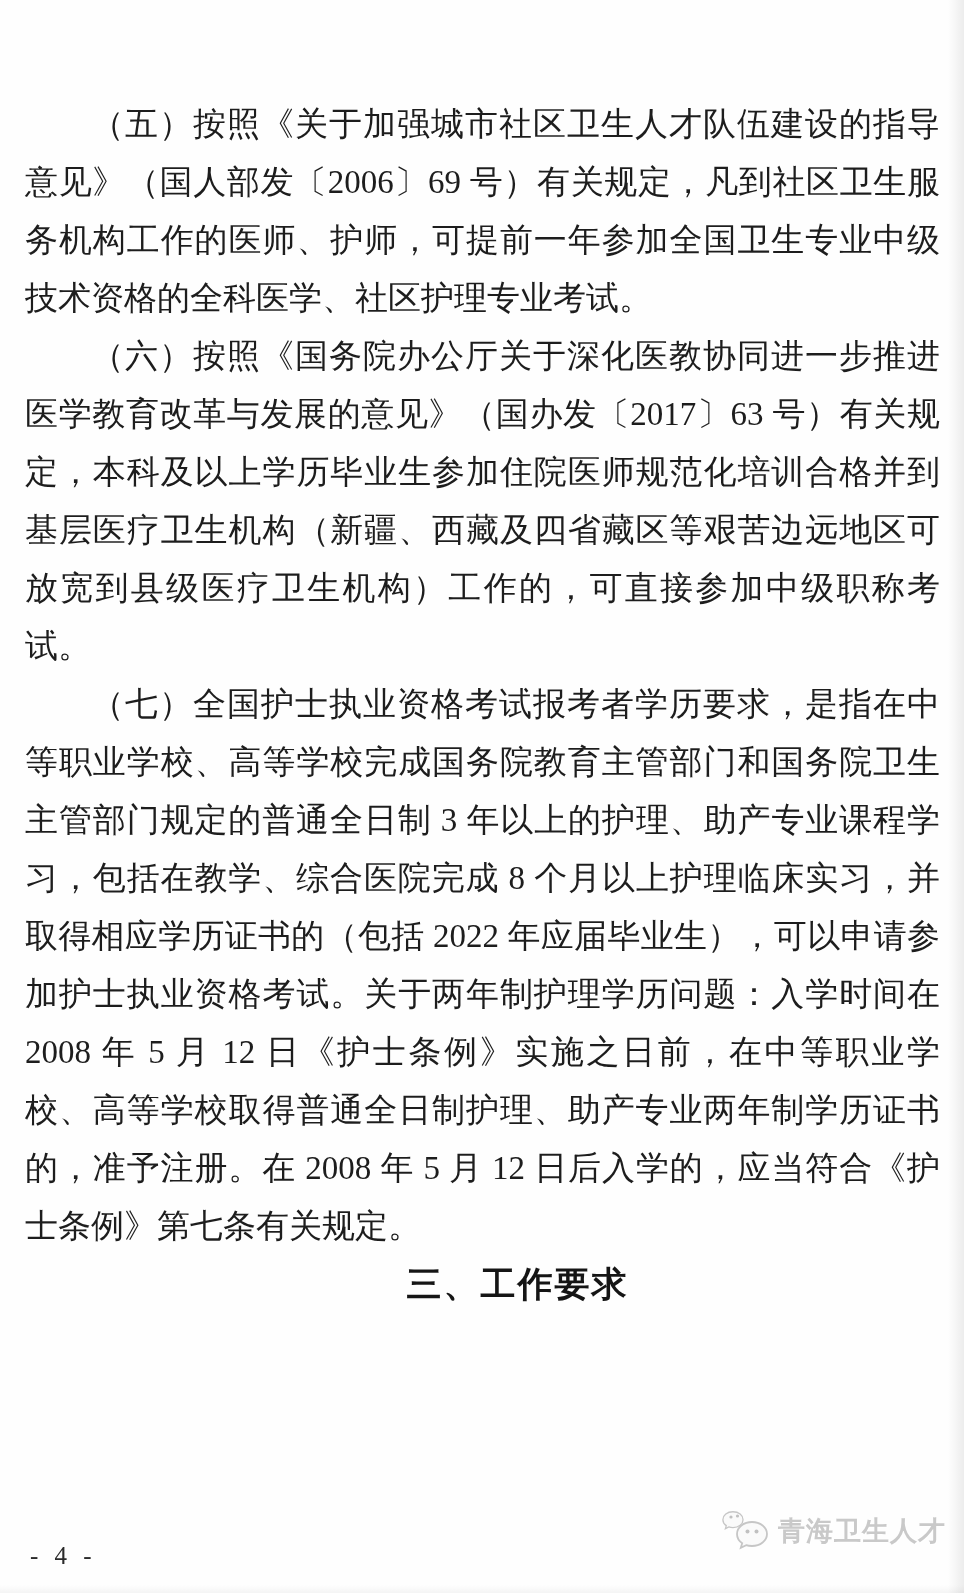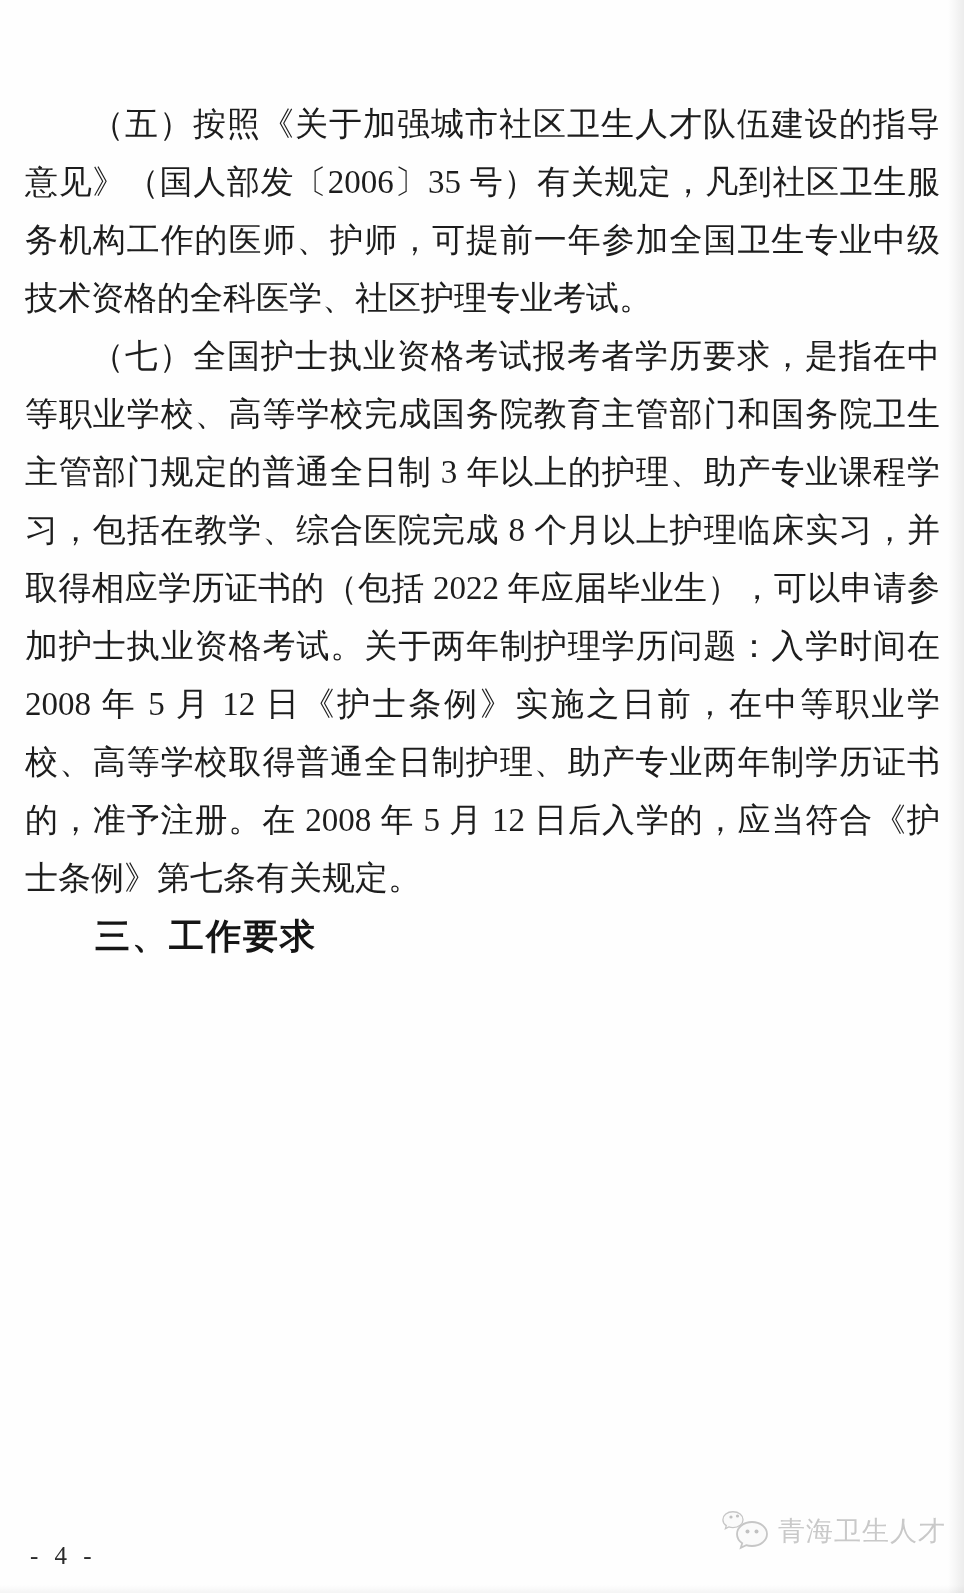--- a/index.html
+++ b/index.html
@@ -52,60 +52,62 @@
   }
   .heading {
     margin: 0;
     text-indent: 2em;
     font-size: 35px;
     line-height: 58px;
     font-weight: 700;
     letter-spacing: 2px;
     font-family: "Liberation Sans", "DejaVu Sans", sans-serif;
     color: #151515;
-    text-align: left;
+    text-align: center;
   }
   .footer-pagenum {
     position: absolute;
     left: 30px;
     top: 1542px;
     font-size: 25px;
     letter-spacing: 5px;
     color: #2b2b2b;
   }
   .watermark {
     position: absolute;
     right: 18px;
     top: 1508px;
     display: flex;
     align-items: center;
     gap: 5px;
     color: #c7c7c7;
     user-select: none;
+    font-weight: bold;
   }
   .wm-icon {
     display: inline-flex;
     width: 52px;
     height: 46px;
   }
   .wm-text {
     font-size: 27px;
     letter-spacing: 1px;
     font-family: "Liberation Sans", "DejaVu Sans", sans-serif;
     color: #c9c9c9;
     text-shadow: 1px 1px 0 #ffffff;
   }
 </style>
 </head>
 <body>
 
 <div class="page">
 
   <div class="doc-body">
-    <p class="para">（五）按照《关于加强城市社区卫生人才队伍建设的指导意见》（国人部发〔2006〕35 号）有关规定，凡到社区卫生服务机构工作的医师、护师，可提前一年参加全国卫生专业中级技术资格的全科医学、社区护理专业考试。</p>
+    <p class="para">（五）按照《关于加强城市社区卫生人才队伍建设的指导意见》（国人部发〔2006〕69 号）有关规定，凡到社区卫生服务机构工作的医师、护师，可提前一年参加全国卫生专业中级技术资格的全科医学、社区护理专业考试。</p>
+    <p class="para">（六）按照《国务院办公厅关于深化医教协同进一步推进医学教育改革与发展的意见》（国办发〔2017〕63 号）有关规定，本科及以上学历毕业生参加住院医师规范化培训合格并到基层医疗卫生机构（新疆、西藏及四省藏区等艰苦边远地区可放宽到县级医疗卫生机构）工作的，可直接参加中级职称考试。</p>
     <p class="para">（七）全国护士执业资格考试报考者学历要求，是指在中等职业学校、高等学校完成国务院教育主管部门和国务院卫生主管部门规定的普通全日制 3 年以上的护理、助产专业课程学习，包括在教学、综合医院完成 8 个月以上护理临床实习，并取得相应学历证书的（包括 2022 年应届毕业生），可以申请参加护士执业资格考试。关于两年制护理学历问题：入学时间在 2008 年 5 月 12 日《护士条例》实施之日前，在中等职业学校、高等学校取得普通全日制护理、助产专业两年制学历证书的，准予注册。在 2008 年 5 月 12 日后入学的，应当符合《护士条例》第七条有关规定。</p>
     <h2 class="heading">三、工作要求</h2>
   </div>
 
   <div class="scan-edge"></div>
   <div class="scan-edge-bottom"></div>
 
   <div class="footer-pagenum">- 4 -</div>
 
   <div class="watermark">

